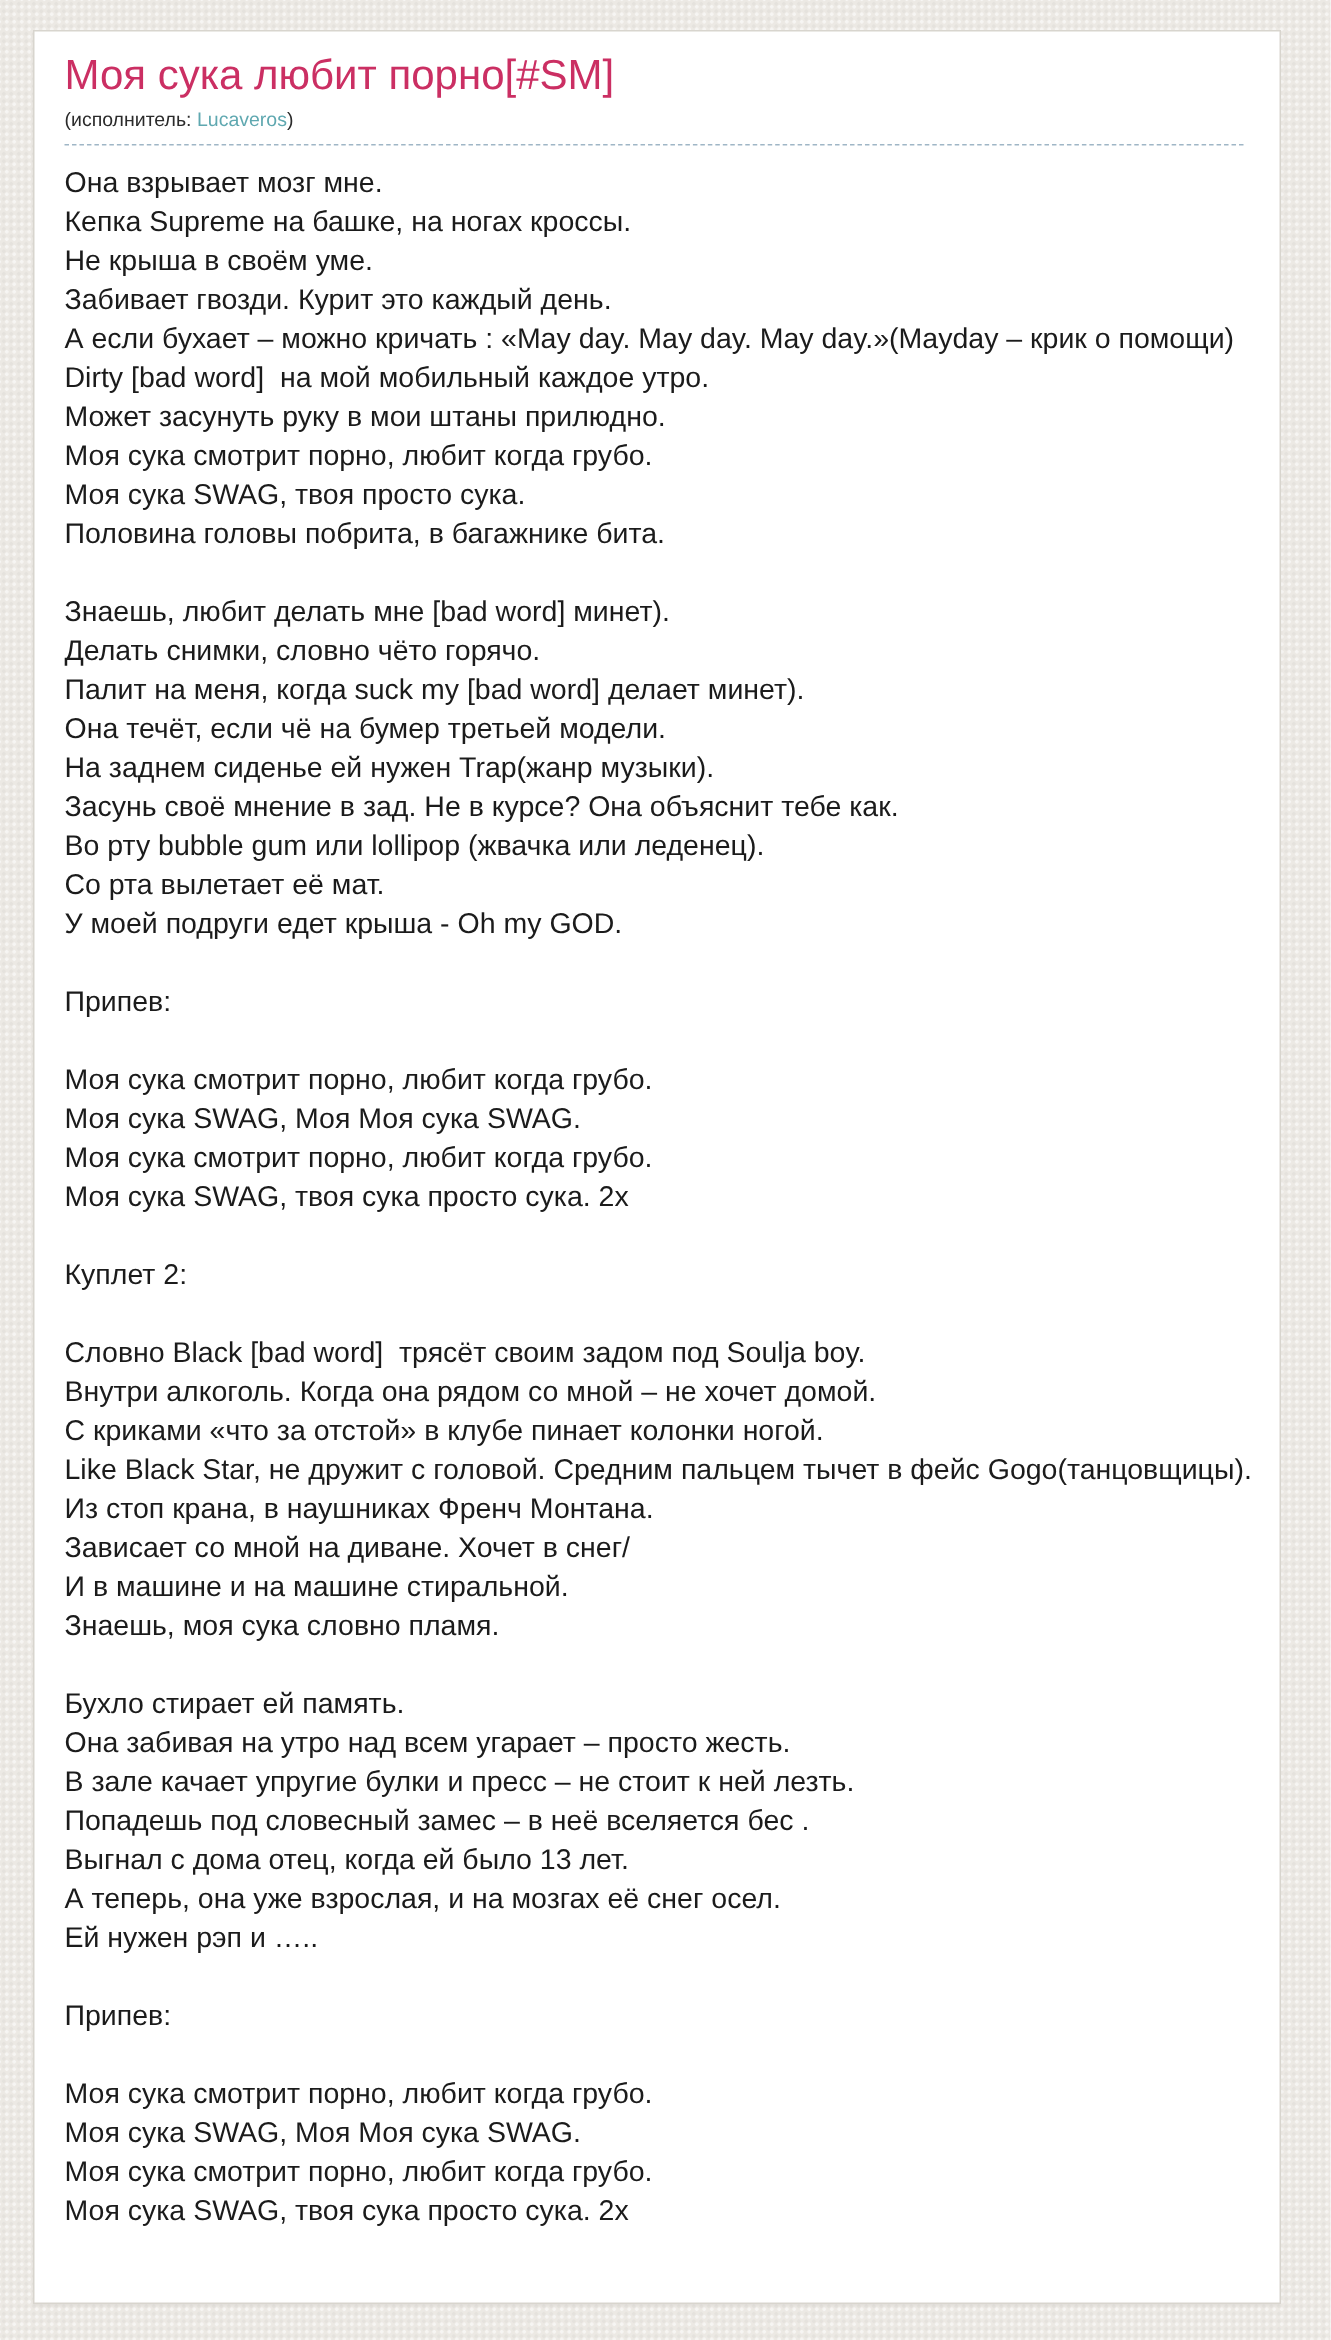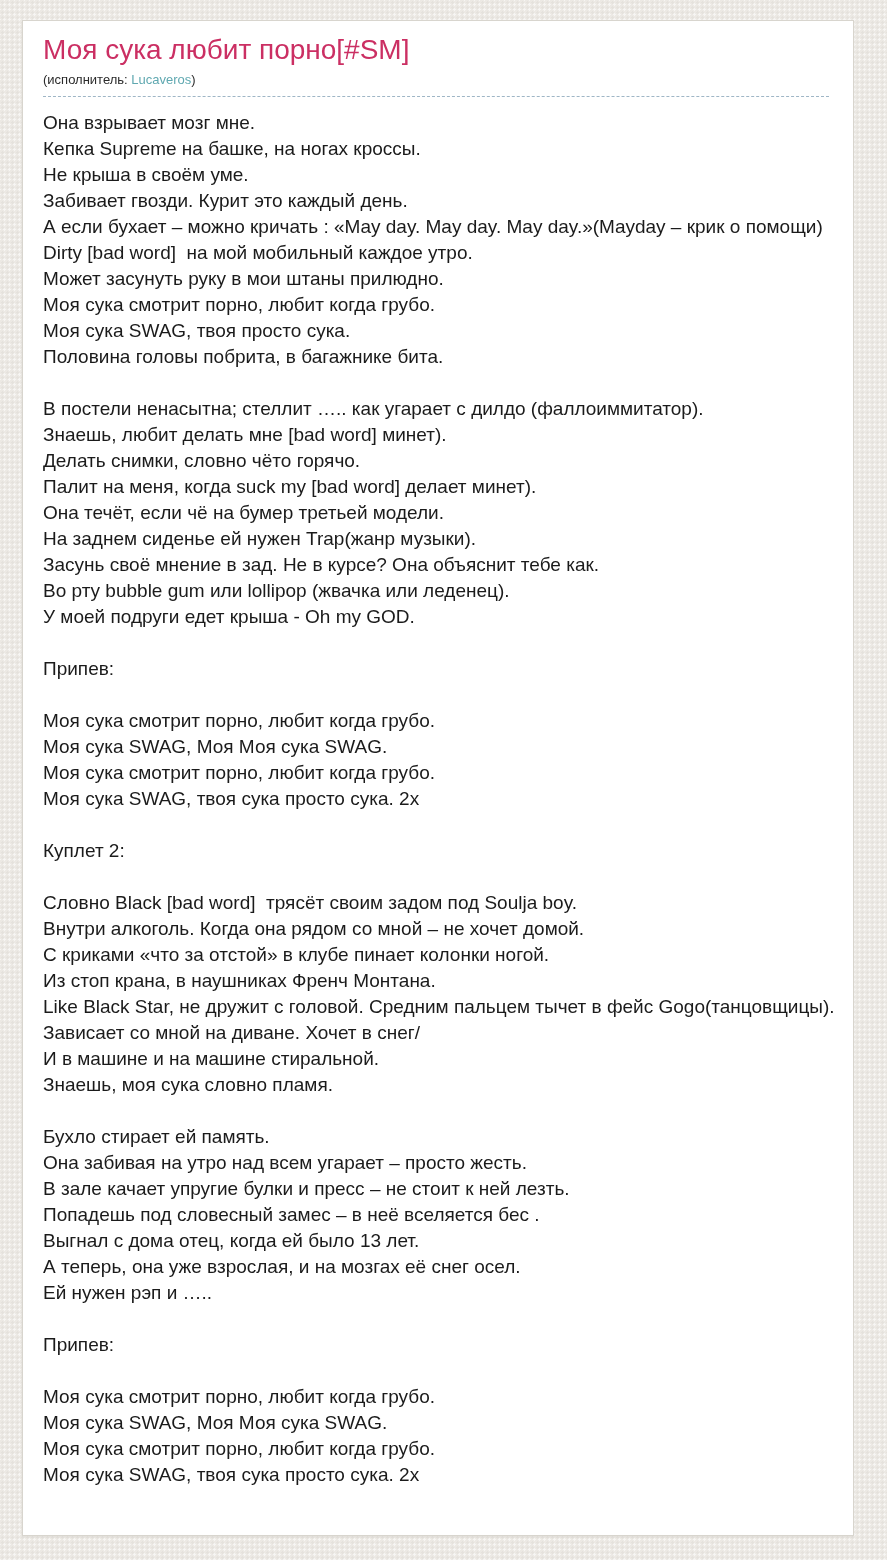--- a/index.html
+++ b/index.html
@@ -80,44 +80,44 @@
       <div class="lyric-line">Кепка Supreme на башке, на ногах кроссы.</div>
       <div class="lyric-line">Не крыша в своём уме.</div>
       <div class="lyric-line">Забивает гвозди. Курит это каждый день.</div>
       <div class="lyric-line">А если бухает – можно кричать : «May day. May day. May day.»(Mayday – крик о помощи)</div>
       <div class="lyric-line">Dirty [bad word]  на мой мобильный каждое утро.</div>
       <div class="lyric-line">Может засунуть руку в мои штаны прилюдно.</div>
       <div class="lyric-line">Моя сука смотрит порно, любит когда грубо.</div>
       <div class="lyric-line">Моя сука SWAG, твоя просто сука.</div>
       <div class="lyric-line">Половина головы побрита, в багажнике бита.</div>
       <div class="lyric-line"></div>
-      <div class="lyric-line">В постели ненасытна; стеллит ….. как угарает с дилдо (фаллоиммитатор).</div>
       <div class="lyric-line">Знаешь, любит делать мне [bad word] минет).</div>
       <div class="lyric-line">Делать снимки, словно чёто горячо.</div>
       <div class="lyric-line">Палит на меня, когда suck my [bad word] делает минет).</div>
       <div class="lyric-line">Она течёт, если чё на бумер третьей модели.</div>
       <div class="lyric-line">На заднем сиденье ей нужен Trap(жанр музыки).</div>
       <div class="lyric-line">Засунь своё мнение в зад. Не в курсе? Она объяснит тебе как.</div>
       <div class="lyric-line">Во рту bubble gum или lollipop (жвачка или леденец).</div>
+      <div class="lyric-line">Со рта вылетает её мат.</div>
       <div class="lyric-line">У моей подруги едет крыша - Oh my GOD.</div>
       <div class="lyric-line"></div>
       <div class="lyric-line">Припев:</div>
       <div class="lyric-line"></div>
       <div class="lyric-line">Моя сука смотрит порно, любит когда грубо.</div>
       <div class="lyric-line">Моя сука SWAG, Моя Моя сука SWAG.</div>
       <div class="lyric-line">Моя сука смотрит порно, любит когда грубо.</div>
       <div class="lyric-line">Моя сука SWAG, твоя сука просто сука. 2х</div>
       <div class="lyric-line"></div>
       <div class="lyric-line">Куплет 2:</div>
       <div class="lyric-line"></div>
       <div class="lyric-line">Словно Black [bad word]  трясёт своим задом под Soulja boy.</div>
       <div class="lyric-line">Внутри алкоголь. Когда она рядом со мной – не хочет домой.</div>
       <div class="lyric-line">С криками «что за отстой» в клубе пинает колонки ногой.</div>
+      <div class="lyric-line">Like Black Star, не дружит с головой. Средним пальцем тычет в фейс Gogo(танцовщицы).</div>
       <div class="lyric-line">Из стоп крана, в наушниках Френч Монтана.</div>
-      <div class="lyric-line">Like Black Star, не дружит с головой. Средним пальцем тычет в фейс Gogo(танцовщицы).</div>
       <div class="lyric-line">Зависает со мной на диване. Хочет в снег/</div>
       <div class="lyric-line">И в машине и на машине стиральной.</div>
       <div class="lyric-line">Знаешь, моя сука словно пламя.</div>
       <div class="lyric-line"></div>
       <div class="lyric-line">Бухло стирает ей память.</div>
       <div class="lyric-line">Она забивая на утро над всем угарает – просто жесть.</div>
       <div class="lyric-line">В зале качает упругие булки и пресс – не стоит к ней лезть.</div>
       <div class="lyric-line">Попадешь под словесный замес – в неё вселяется бес .</div>
       <div class="lyric-line">Выгнал с дома отец, когда ей было 13 лет.</div>
       <div class="lyric-line">А теперь, она уже взрослая, и на мозгах её снег осел.</div>

